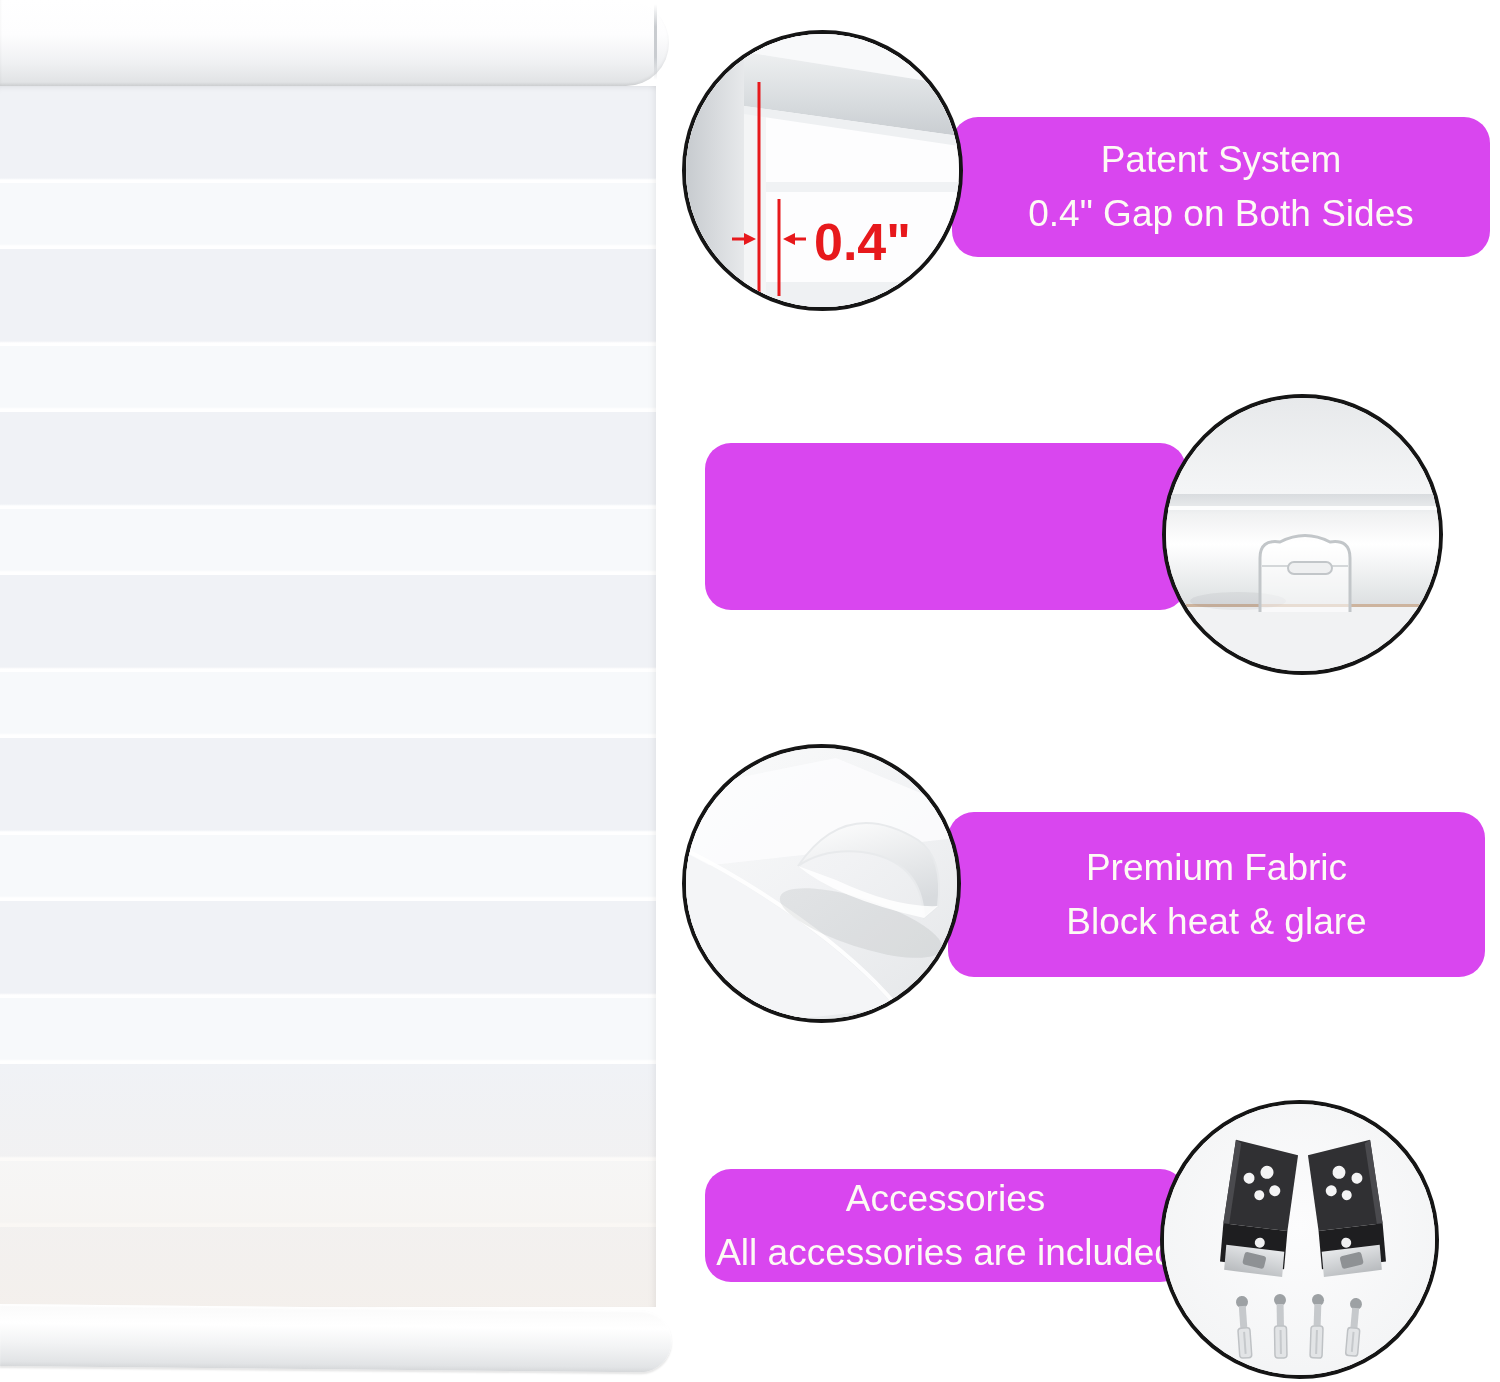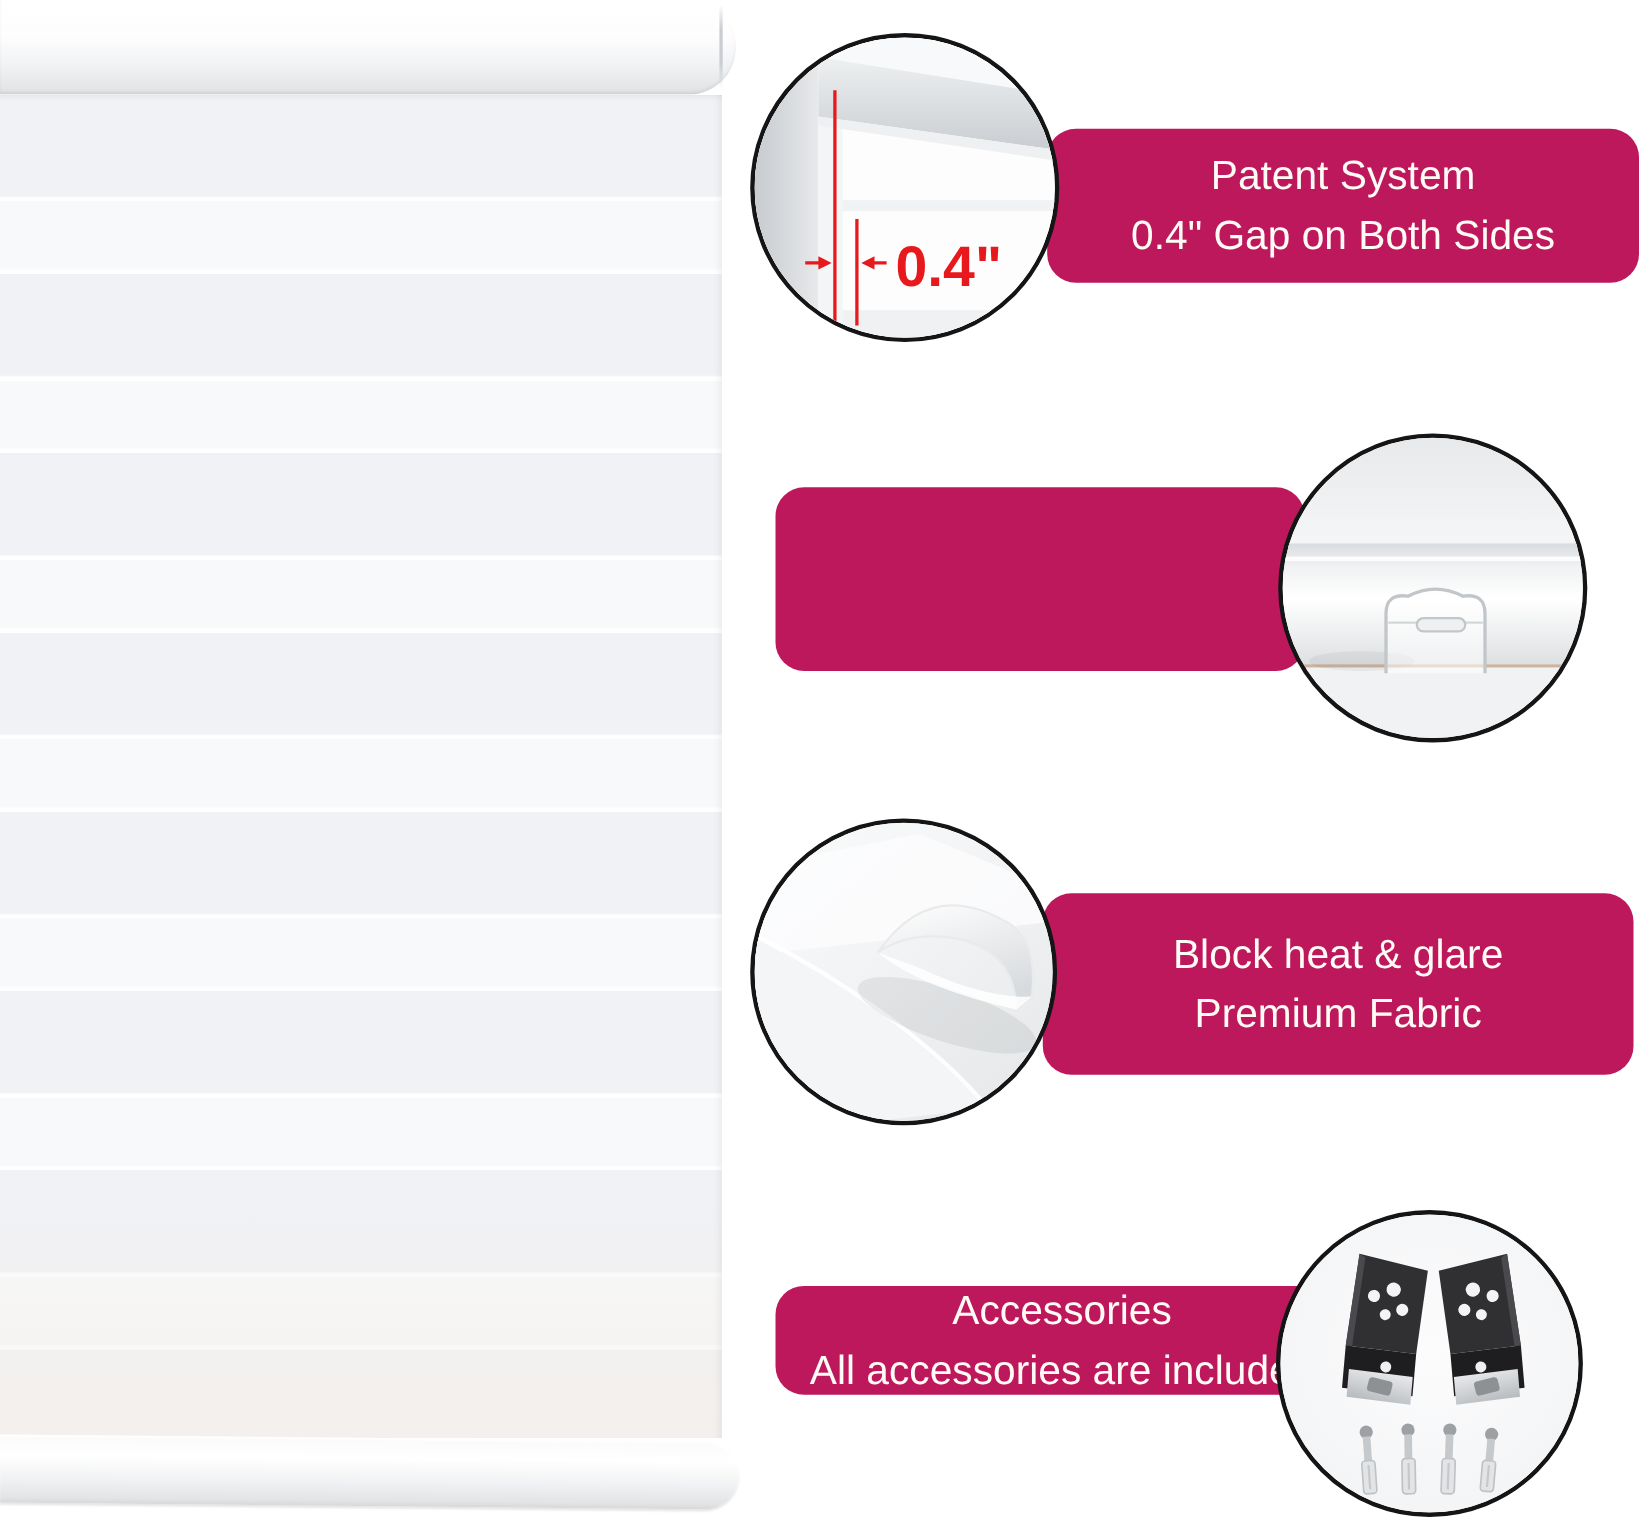--- a/index.html
+++ b/index.html
@@ -23,28 +23,28 @@
         #f7f9fb 97px,#f7f9fb 158px,
         #ffffff 160px,#ffffff 163px);
     box-shadow:inset -7px 0 9px -7px rgba(0,0,0,0.10), inset 0 6px 6px -5px rgba(0,0,0,0.08);}
   .bottomrail{position:absolute;left:0;top:1304px;width:672px;height:62px;
     transform:rotate(0.55deg);transform-origin:0 0;
     background:linear-gradient(180deg,#fafafa 0%,#ffffff 30%,#f2f3f4 62%,#e2e4e6 92%,#d6d8da 100%);
     border-radius:0 31px 31px 0;
     box-shadow:0 2px 2px rgba(0,0,0,0.10), inset 0 2px 2px rgba(255,255,255,0.9);}
 
   
-  .banner{position:absolute;background:#be185d;border-radius:26px;color:#fdfbf4;
+  .banner{position:absolute;background:#d946ef;border-radius:26px;color:#fdfbf4;
     display:flex;flex-direction:column;justify-content:center;align-items:center;
     text-align:center;z-index:1;}
   .banner .bl{font-size:37px;line-height:54px;white-space:nowrap;}
   .banner1{left:952px;top:117px;width:538px;height:140px;}
   .banner2{left:705px;top:443px;width:481px;height:167px;}
   .banner3{left:948px;top:812px;width:537px;height:165px;}
-  .banner4{left:705px;top:1169px;width:481px;height:99px;padding-left:20px;}
+  .banner4{left:705px;top:1169px;width:481px;height:113px;}
 
   .circle{position:absolute;border:4px solid #151515;border-radius:50%;
     overflow:hidden;background:#ffffff;z-index:2;box-sizing:border-box;}
   .circle svg{display:block;}
   .circle1{left:682px;top:30px;width:281px;height:281px;}
   .circle2{left:1162px;top:394px;width:281px;height:281px;}
   .circle3{left:682px;top:744px;width:279px;height:279px;}
   .circle4{left:1160px;top:1100px;width:279px;height:279px;}
 </style>
 </head>
@@ -118,22 +118,22 @@
     <rect x="0" y="206" width="273" height="3" fill="#cdb49e"></rect>
     <rect x="0" y="209" width="273" height="64" fill="#f1f2f3"></rect>
     <ellipse cx="72" cy="203" rx="48" ry="9" fill="rgba(90,95,100,0.08)"></ellipse>
     <path d="M94,214 L94,160 Q94,141 114,144 Q139,131 164,144 Q184,141 184,160 L184,214" fill="rgba(255,255,255,0.55)" stroke="#c2c6c9" stroke-width="3"></path>
     <line x1="96" y1="168" x2="182" y2="168" stroke="#d4d7d9" stroke-width="2"></line>
     <rect x="122" y="164" width="44" height="12" rx="6" fill="#eff0f1" stroke="#c2c6c9" stroke-width="2"></rect>
   </svg>
 </div>
 
 <div class="banner banner3">
+  <div class="bl">Premium Fabric</div>
   <div class="bl">Block heat &amp; glare</div>
-  <div class="bl">Premium Fabric</div>
 </div>
 
 <div class="circle circle3">
   <svg width="271" height="271" viewBox="0 0 271 271">
     <defs>
       <linearGradient id="fabG" x1="0" y1="0" x2="0.8" y2="1">
         <stop offset="0" stop-color="#fafbfb"></stop>
           <stop offset="0.55" stop-color="#f1f2f4"></stop>
         <stop offset="1" stop-color="#e6e8ea"></stop>
       </linearGradient>

